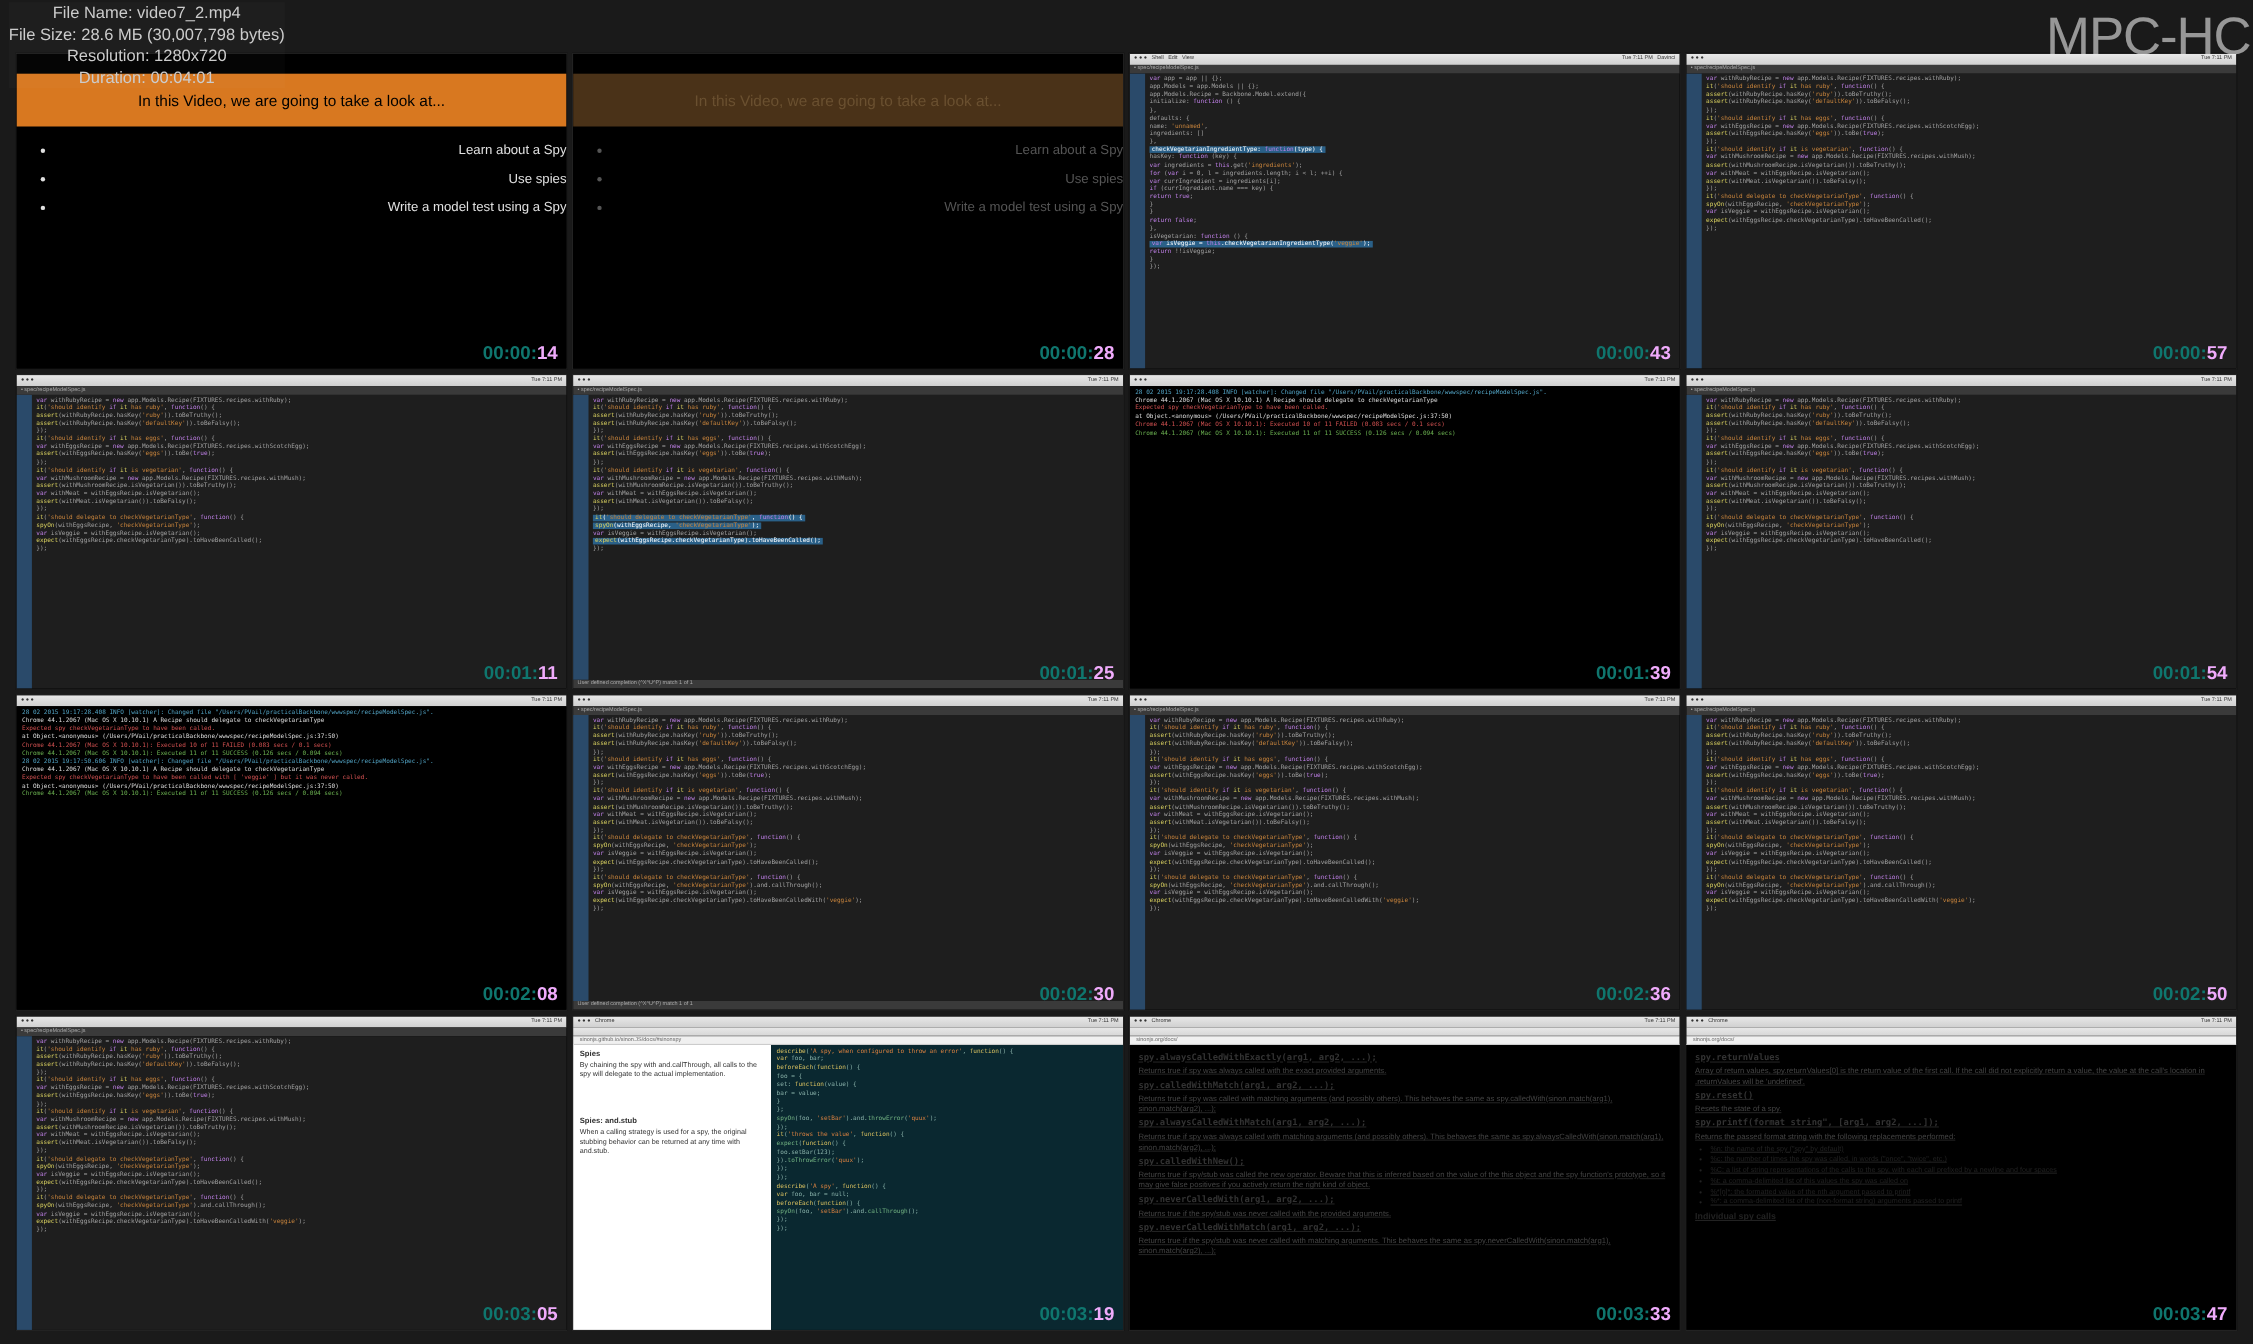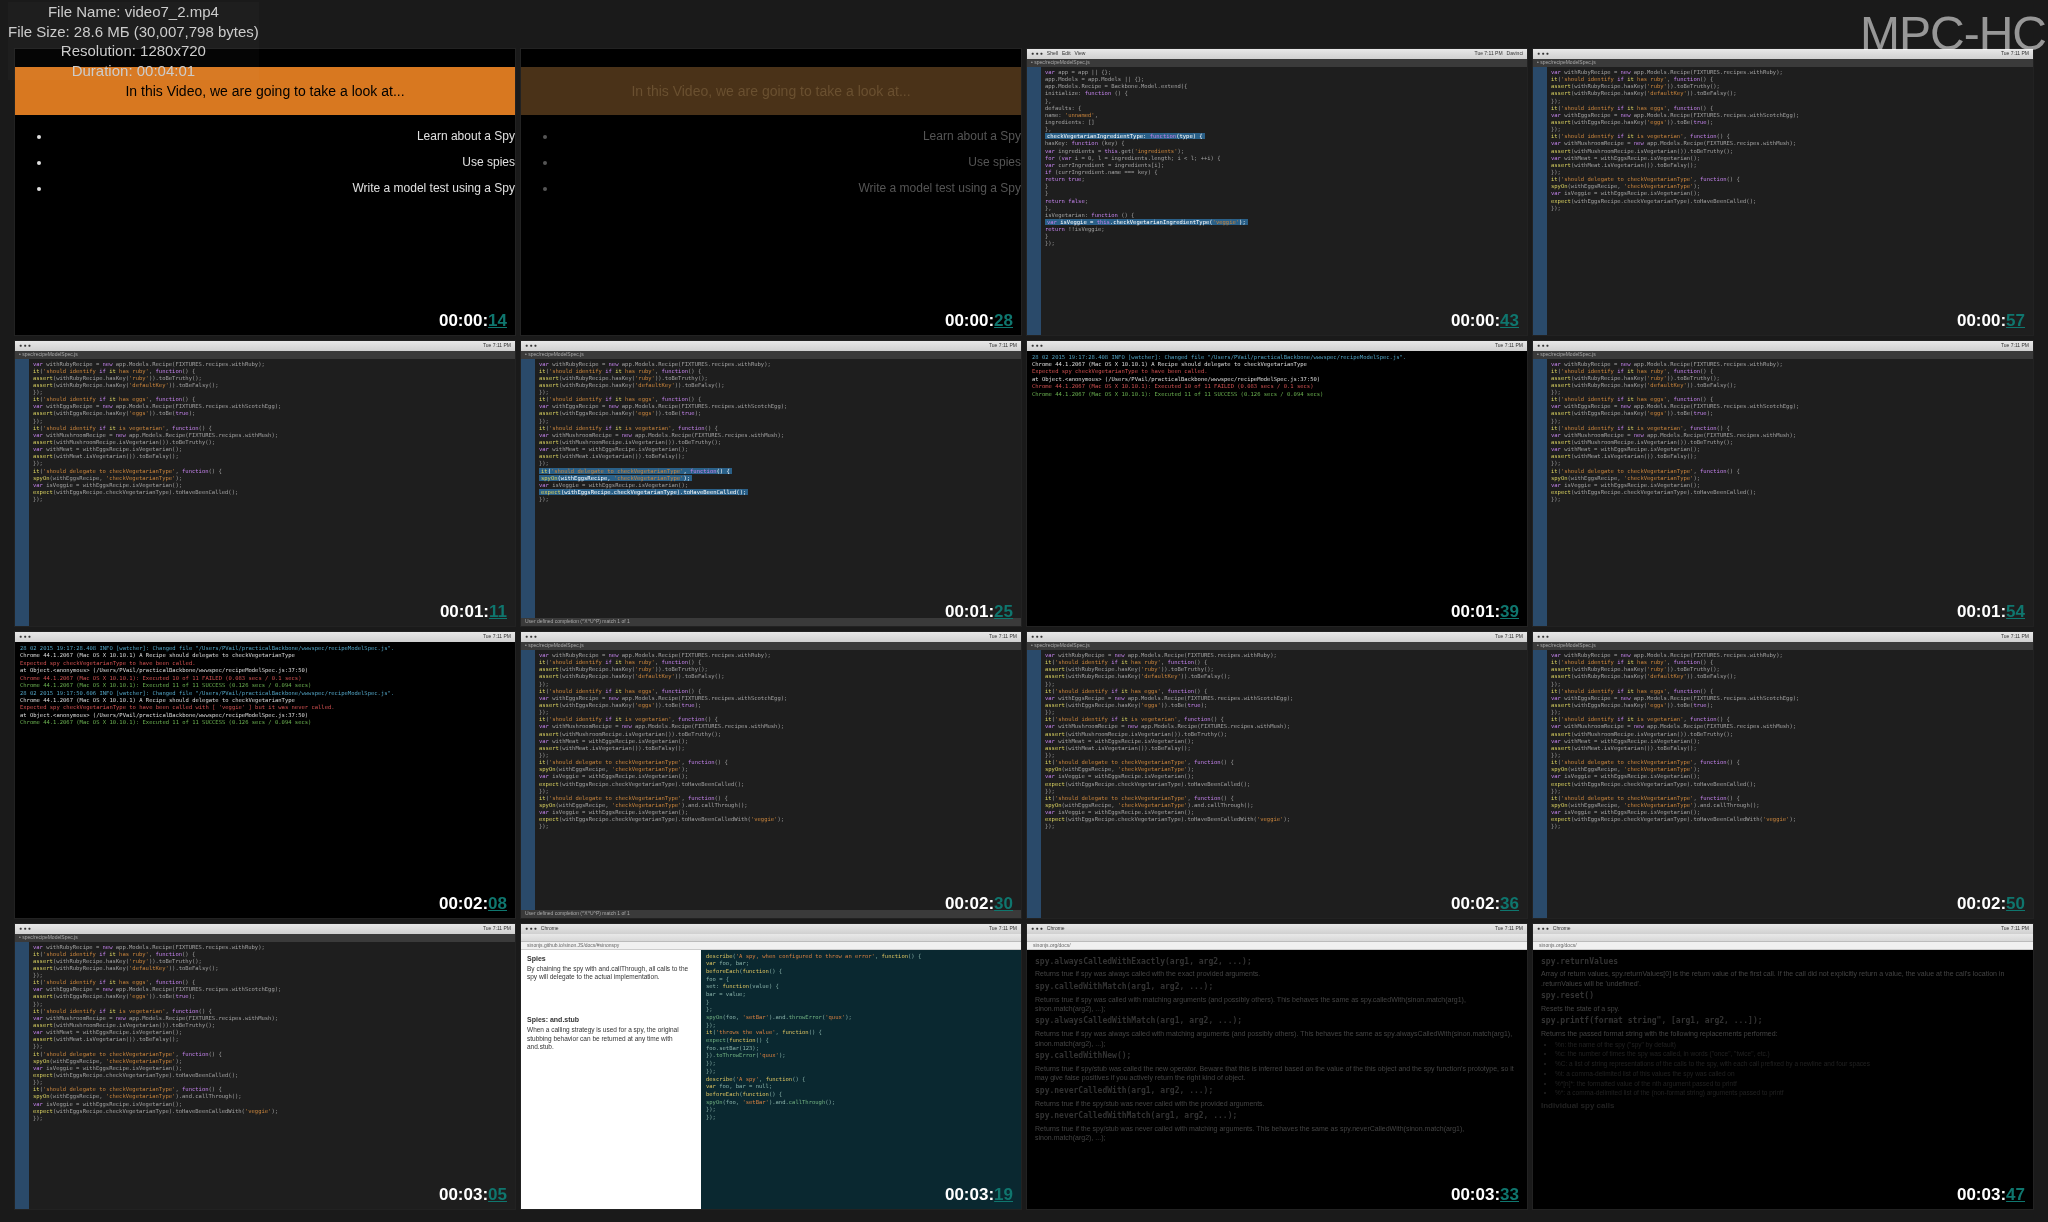--- a/index.html
+++ b/index.html
@@ -3,22 +3,22 @@
 <meta charset="utf-8">
 <style>
 * { margin: 0; padding: 0; box-sizing: border-box; }
 body { background: #1a1a1a; font-family: "Segoe UI", Arial, sans-serif; width: 2048px; height: 1222px; position: relative; overflow: hidden; }
 .metadata { position: absolute; top: 2px; left: 8px; color: #000; background: rgba(255,255,255,0.02); font-size: 15px; line-height: 1.3; z-index: 5; text-align: center; }
 .metadata div { color: #ccc; }
 .logo { position: absolute; top: 6px; right: 2px; font-size: 48px; font-weight: 300; color: rgba(255,255,255,0.55); letter-spacing: -1px; z-index: 5; }
 .grid { position: absolute; top: 48px; left: 14px; right: 14px; bottom: 12px; display: grid; grid-template-columns: repeat(4, 1fr); grid-template-rows: repeat(4, 1fr); gap: 4px; }
 .cell { position: relative; background: #000; overflow: hidden; border: 1px solid #222; }
 .timestamp { position: absolute; bottom: 4px; right: 8px; font-family: "Arial", sans-serif; font-size: 17px; font-weight: bold; }
-.timestamp .t1 { color: #ffffff; }
-.timestamp .t2 { color: #0f766e; text-decoration: underline; }
+.timestamp .t1 { color: #0f766e; }
+.timestamp .t2 { color: #f0abfc; }
 
 
 .intro-slide { width: 100%; height: 100%; background: #000; }
 .intro-head { background: #d87820; color: #000; padding: 16px 0; text-align: center; font-size: 14px; margin: 18px 0 14px 0; }
 .intro-head.dim { background: #4a3218; color: #6a5030; }
 .intro-list { margin-left: 36px; text-align: right; }
 .intro-list li { color: #e0e0e0; font-size: 12px; margin: 12px 0; list-style: disc; }
 .intro-list.dim li { color: #555; }
 
 
@@ -35,21 +35,21 @@
 .code-area .hl { background: #2a6088; color: #fff; padding: 0 2px; }
 .tab-bar { height: 8px; background: #3a3a3a; font-size: 5px; color: #aaa; padding: 0 4px; }
 
 .terminal-body { flex: 1; background: #000; padding: 3px 5px; font-family: monospace; font-size: 5.5px; line-height: 1.35; color: #888; overflow: hidden; }
 .terminal-body .green { color: #6ab050; }
 .terminal-body .red { color: #d05050; }
 .terminal-body .cyan { color: #50a0c0; }
 .terminal-body .white { color: #ddd; }
 .browser-chrome { height: 8px; background: linear-gradient(#e8e8e8,#d8d8d8); border-bottom: 1px solid #bbb; }
 .url-bar { height: 8px; background: #f0f0f0; border-bottom: 1px solid #ccc; font-size: 5px; color: #666; padding: 0 6px; overflow: hidden; }
-.doc-pane { flex: 1; padding: 4px 8px; font-size: 7px; color: #222; line-height: 1.35; overflow: hidden; }
+.doc-pane { flex: 1; padding: 4px 8px; font-size: 7px; color: #222; line-height: 1.35; overflow: hidden; text-decoration: underline; }
 .doc-pane h4 { font-size: 8px; font-weight: bold; margin: 3px 0 2px 0; }
 .doc-pane .mono { font-family: monospace; color: #333; }
 .doc-pane p { margin: 2px 0; color: #444; }
 .doc-pane ul { margin-left: 14px; }
 .doc-pane li { margin: 1px 0; font-size: 6.5px; }
 
 .split-doc { flex: 1; display: flex; }
 .split-left { width: 36%; background: #fff; padding: 4px 6px; font-size: 6.5px; color: #333; line-height: 1.3; overflow: hidden; }
 .split-left h5 { font-size: 7px; margin-bottom: 2px; }
 .split-right { flex: 1; background: #0a2830; padding: 3px 5px; font-family: monospace; font-size: 5.5px; line-height: 1.4; color: #88b0a8; overflow: hidden; }

